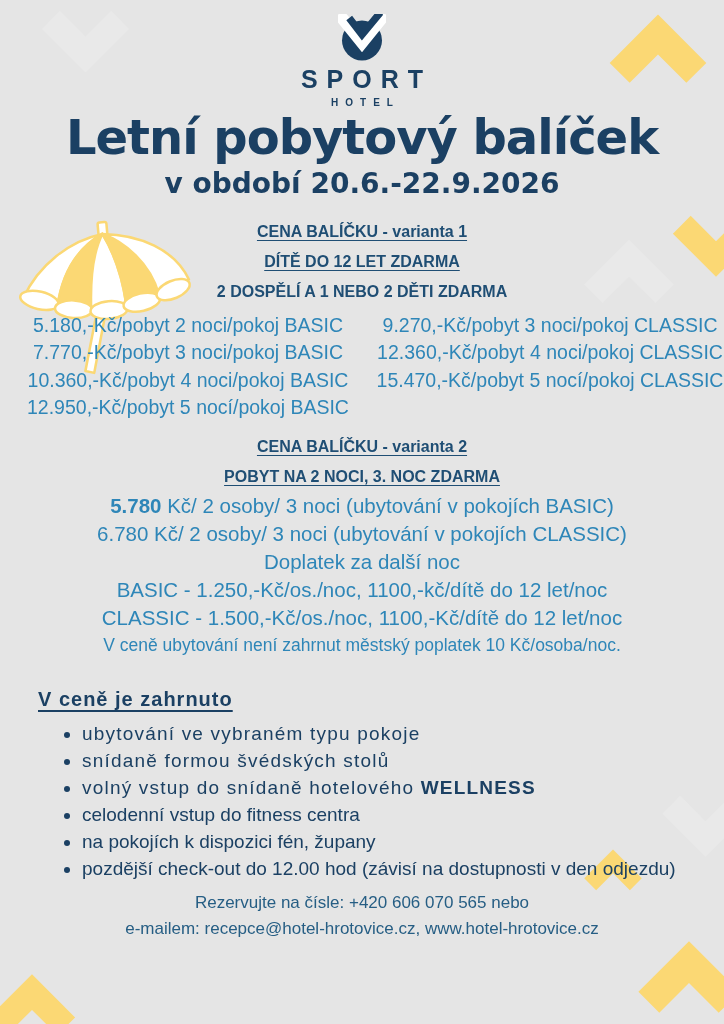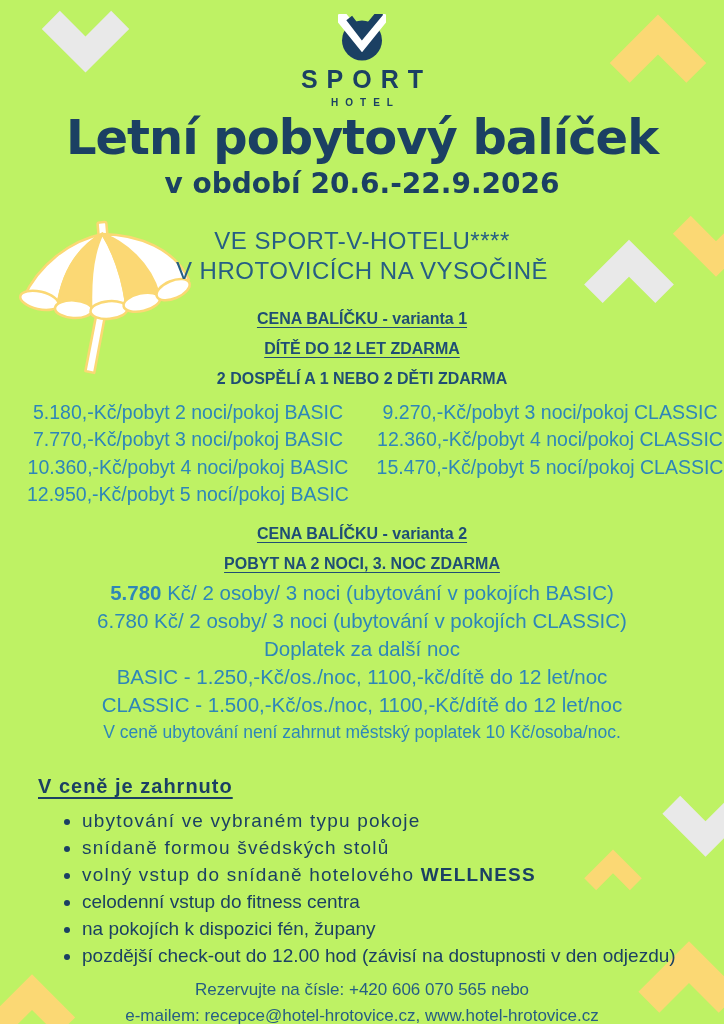--- a/index.html
+++ b/index.html
@@ -1,16 +1,16 @@
 <!DOCTYPE html>
 <html><head>
 <meta charset="utf-8">
 <style>
   html,body{margin:0;padding:0;background:#fff;}
-  .page{position:relative;width:724px;height:1024px;overflow:hidden;background:#bef264;
+  .page{position:relative;width:724px;height:1024px;overflow:hidden;background:#e5e5e5;
         font-family:"Liberation Sans",sans-serif;}
   .content{position:relative;z-index:1;text-align:center;}
 
   
   .decor{position:absolute;z-index:0;}
   .chev-gray{fill:#E9E9E9;}
   .chev-yellow{fill:#FBD874;}
 
   
   .logo{padding-top:14px;}
@@ -104,24 +104,20 @@
         <path d="M1,0 L30,36 L59,0" stroke="#fff" stroke-width="15" fill="none"></path>
         <path d="M14,5 L30,26 L53,-2" stroke="#1B4063" stroke-width="9" fill="none"></path>
       </svg>
       <div class="logo-name">SPORT</div>
       <div class="logo-sub">HOTEL</div>
     </div>
 
     <div class="title">Letní pobytový balíček</div>
     <div class="subtitle">v období 20.6.-22.9.2026</div>
 
-    <div class="venue">
-      <div>VE SPORT-V-HOTELU****</div>
-      <div>V HROTOVICÍCH NA VYSOČINĚ</div>
-    </div>
 
     <div class="sec1">
       <div class="h-line underl">CENA BALÍČKU - varianta 1</div>
       <div class="h-line underl">DÍTĚ DO 12 LET ZDARMA</div>
       <div class="h-line">2 DOSPĚLÍ A 1 NEBO 2 DĚTI ZDARMA</div>
 
       <div class="price-grid">
         <div>5.180,-Kč/pobyt 2 noci/pokoj BASIC</div>
         <div>9.270,-Kč/pobyt 3 noci/pokoj CLASSIC</div>
         <div>7.770,-Kč/pobyt 3 noci/pokoj BASIC</div>

